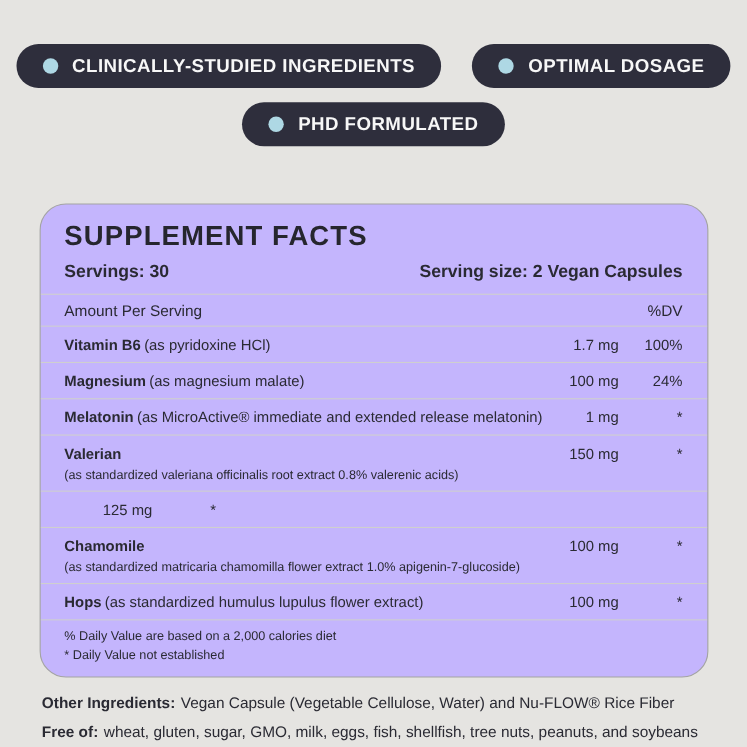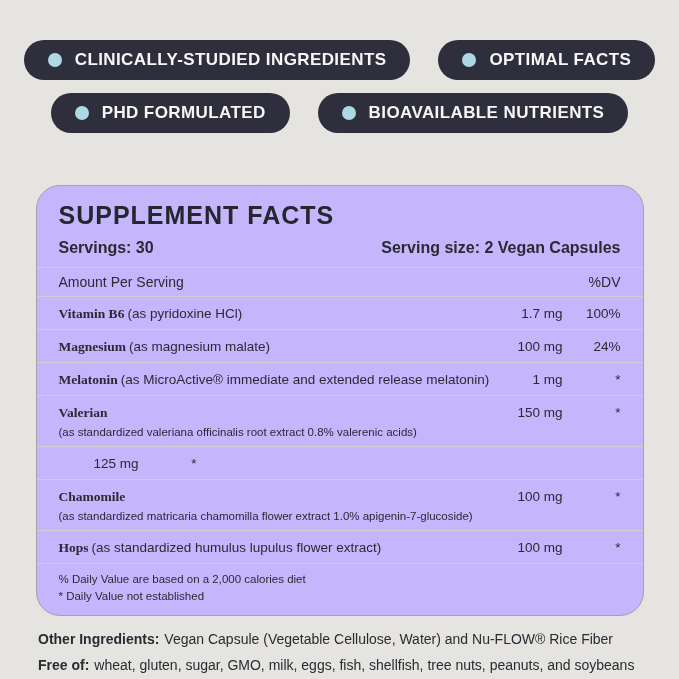--- a/index.html
+++ b/index.html
@@ -89,21 +89,21 @@
   }
   .thead .grow { flex: 1; }
   .thead .dv-col { width: 58px; text-align: right; }
   .row {
     display: flex;
     align-items: flex-start;
     padding: 7px 22px 6px;
   }
   .row-main { flex: 1; min-width: 0; }
   .name-line { font-size: 13.5px; white-space: nowrap; line-height: 19px; }
-  .ing-name { font-weight: 700; font-family: Liberation Serif, serif; }
+  .ing-name { font-weight: 700; }
   .ing-desc { font-weight: 400; margin-left: 3px; }
   .ing-sub {
     font-size: 11.5px;
     margin-top: 3px;
     line-height: 15px;
     white-space: nowrap;
   }
   .ing-sub:empty { display: none; }
   .amount {
     width: 80px;
@@ -135,31 +135,27 @@
 
 <div class="canvas">
 
   <div class="badge-row">
     <div class="badge">
       <span class="dot"></span>
       <span>CLINICALLY-STUDIED INGREDIENTS</span>
     </div>
     <div class="badge">
       <span class="dot"></span>
-      <span>OPTIMAL FACTS</span>
+      <span>OPTIMAL DOSAGE</span>
     </div>
   </div>
   <div class="badge-row second">
     <div class="badge">
       <span class="dot"></span>
       <span>PHD FORMULATED</span>
-    </div>
-    <div class="badge">
-      <span class="dot"></span>
-      <span>BIOAVAILABLE NUTRIENTS</span>
     </div>
   </div>
 
   <div class="card">
     <div class="card-head">
       <div class="card-title">SUPPLEMENT FACTS</div>
       <div class="serv-row">
         <span>Servings: 30</span>
         <span>Serving size: 2 Vegan Capsules</span>
       </div>

